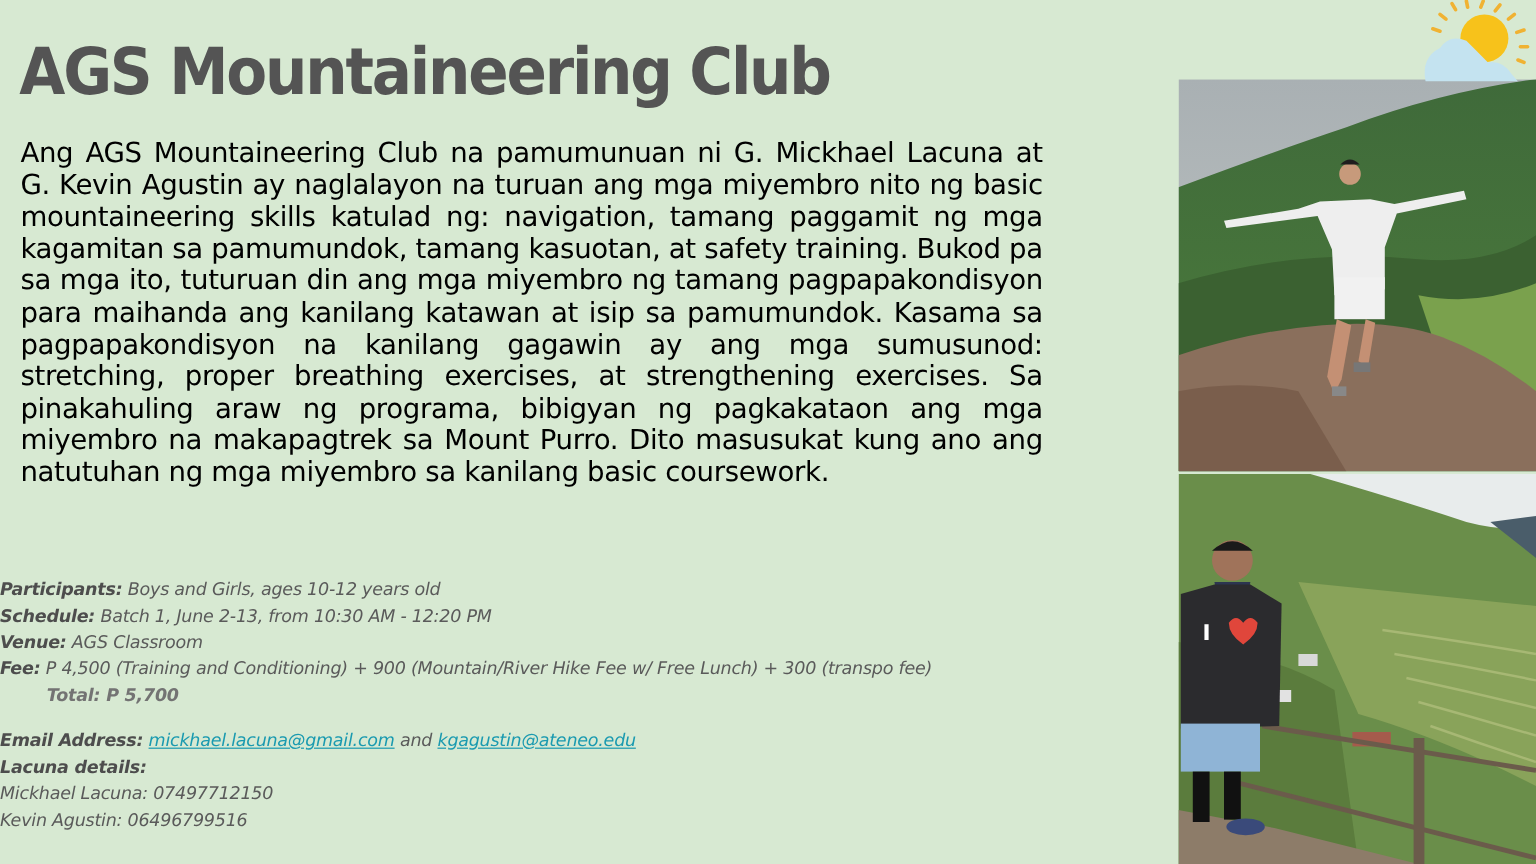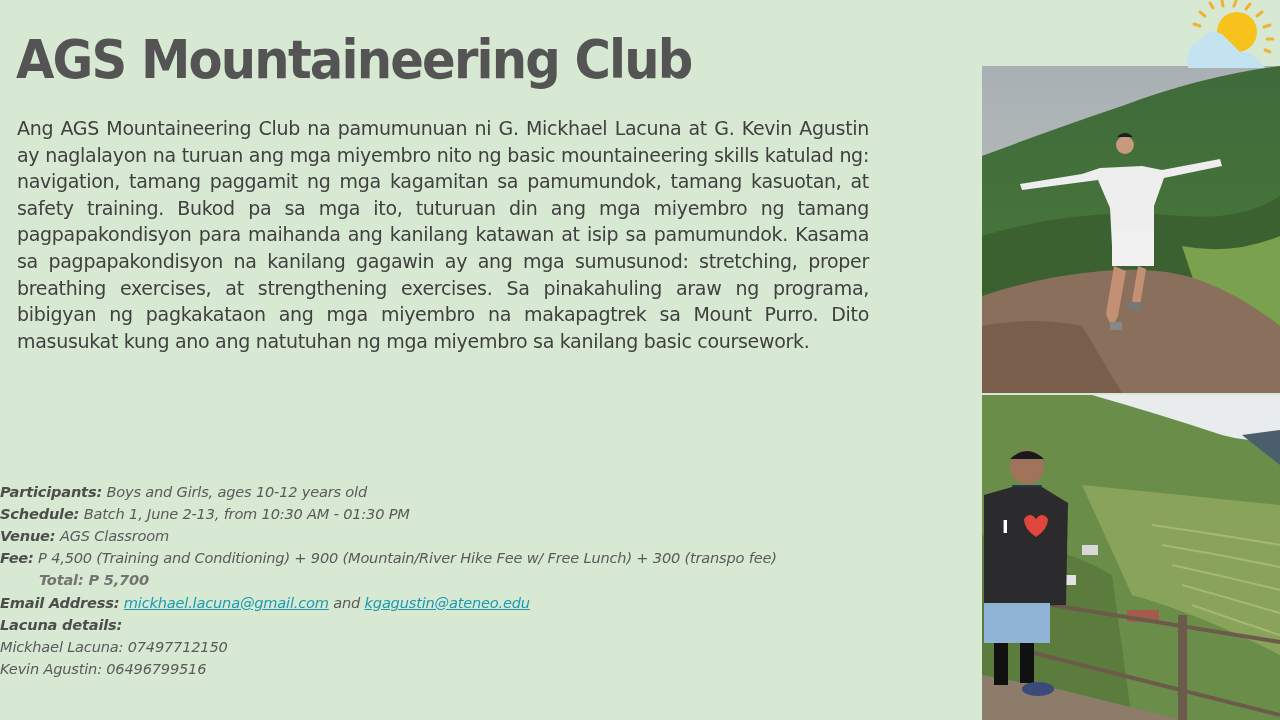--- a/index.html
+++ b/index.html
@@ -11,21 +11,21 @@
   }
   .title {
     position:absolute; left:16px; top:28px;
     font-family:"DejaVu Sans", sans-serif; font-weight:bold;
     font-size:54px; letter-spacing:-2px; color:#545454;
     transform:scaleX(0.92); transform-origin:left top;
     white-space:nowrap;
   }
   .body-text {
     position:absolute; left:17px; top:115px; width:852px;
-    font-size:19px; line-height:26.6px; color:#404040;
+    font-size:23px; line-height:26.6px; color:#000000;
     text-align:justify; text-align-last:left;
     letter-spacing:-0.3px;
   }
   .details {
     position:absolute; left:0; top:481px; width:900px;
     font-size:14.6px; line-height:22px; color:#5a5a5a; font-style:italic;
     letter-spacing:-0.2px;
   }
   .details .row { white-space:nowrap; }
   .details .lbl { font-weight:bold; color:#4d4d4d; }
@@ -48,30 +48,30 @@
 
 <div class="title">AGS Mountaineering Club</div>
 
 <div class="body-text">Ang AGS Mountaineering Club na pamumunuan ni G. Mickhael Lacuna at G. Kevin Agustin ay naglalayon na turuan ang mga miyembro nito ng basic mountaineering skills katulad ng: navigation, tamang paggamit ng mga kagamitan sa pamumundok, tamang kasuotan, at safety training. Bukod pa sa mga ito, tuturuan din ang mga miyembro ng tamang pagpapakondisyon para maihanda ang kanilang katawan at isip sa pamumundok. Kasama sa pagpapakondisyon na kanilang gagawin ay ang mga sumusunod: stretching, proper breathing exercises, at strengthening exercises. Sa pinakahuling araw ng programa, bibigyan ng pagkakataon ang mga miyembro na makapagtrek sa Mount Purro. Dito masusukat kung ano ang natutuhan ng mga miyembro sa kanilang basic coursework.</div>
 
 <div class="details">
   <div class="row">
     <span class="lbl">Participants:</span><span> Boys and Girls, ages 10-12 years old</span>
   </div>
   <div class="row">
-    <span class="lbl">Schedule:</span><span> Batch 1, June 2-13, from 10:30 AM - 01:30 PM</span>
+    <span class="lbl">Schedule:</span><span> Batch 1, June 2-13, from 10:30 AM - 12:20 PM</span>
   </div>
   <div class="row">
     <span class="lbl">Venue:</span><span> AGS Classroom</span>
   </div>
   <div class="row">
     <span class="lbl">Fee:</span><span> P 4,500 (Training and Conditioning) + 900 (Mountain/River Hike Fee w/ Free Lunch) + 300 (transpo fee)</span>
   </div>
   <div class="row indent">Total: P 5,700</div>
-  <div class="row" style="margin-top:1px;">
+  <div class="row" style="margin-top:16px;">
     <span class="lbl">Email Address:</span>
     <a>mickhael.lacuna@gmail.com</a><span> and </span><a>kgagustin@ateneo.edu</a>
   </div>
   <div class="row lbl">Lacuna details:</div>
   <div class="row">Mickhael Lacuna: 07497712150</div>
   <div class="row">Kevin Agustin: 06496799516</div>
 </div>
 
 <div class="photos">
   <div class="photo photo1">

